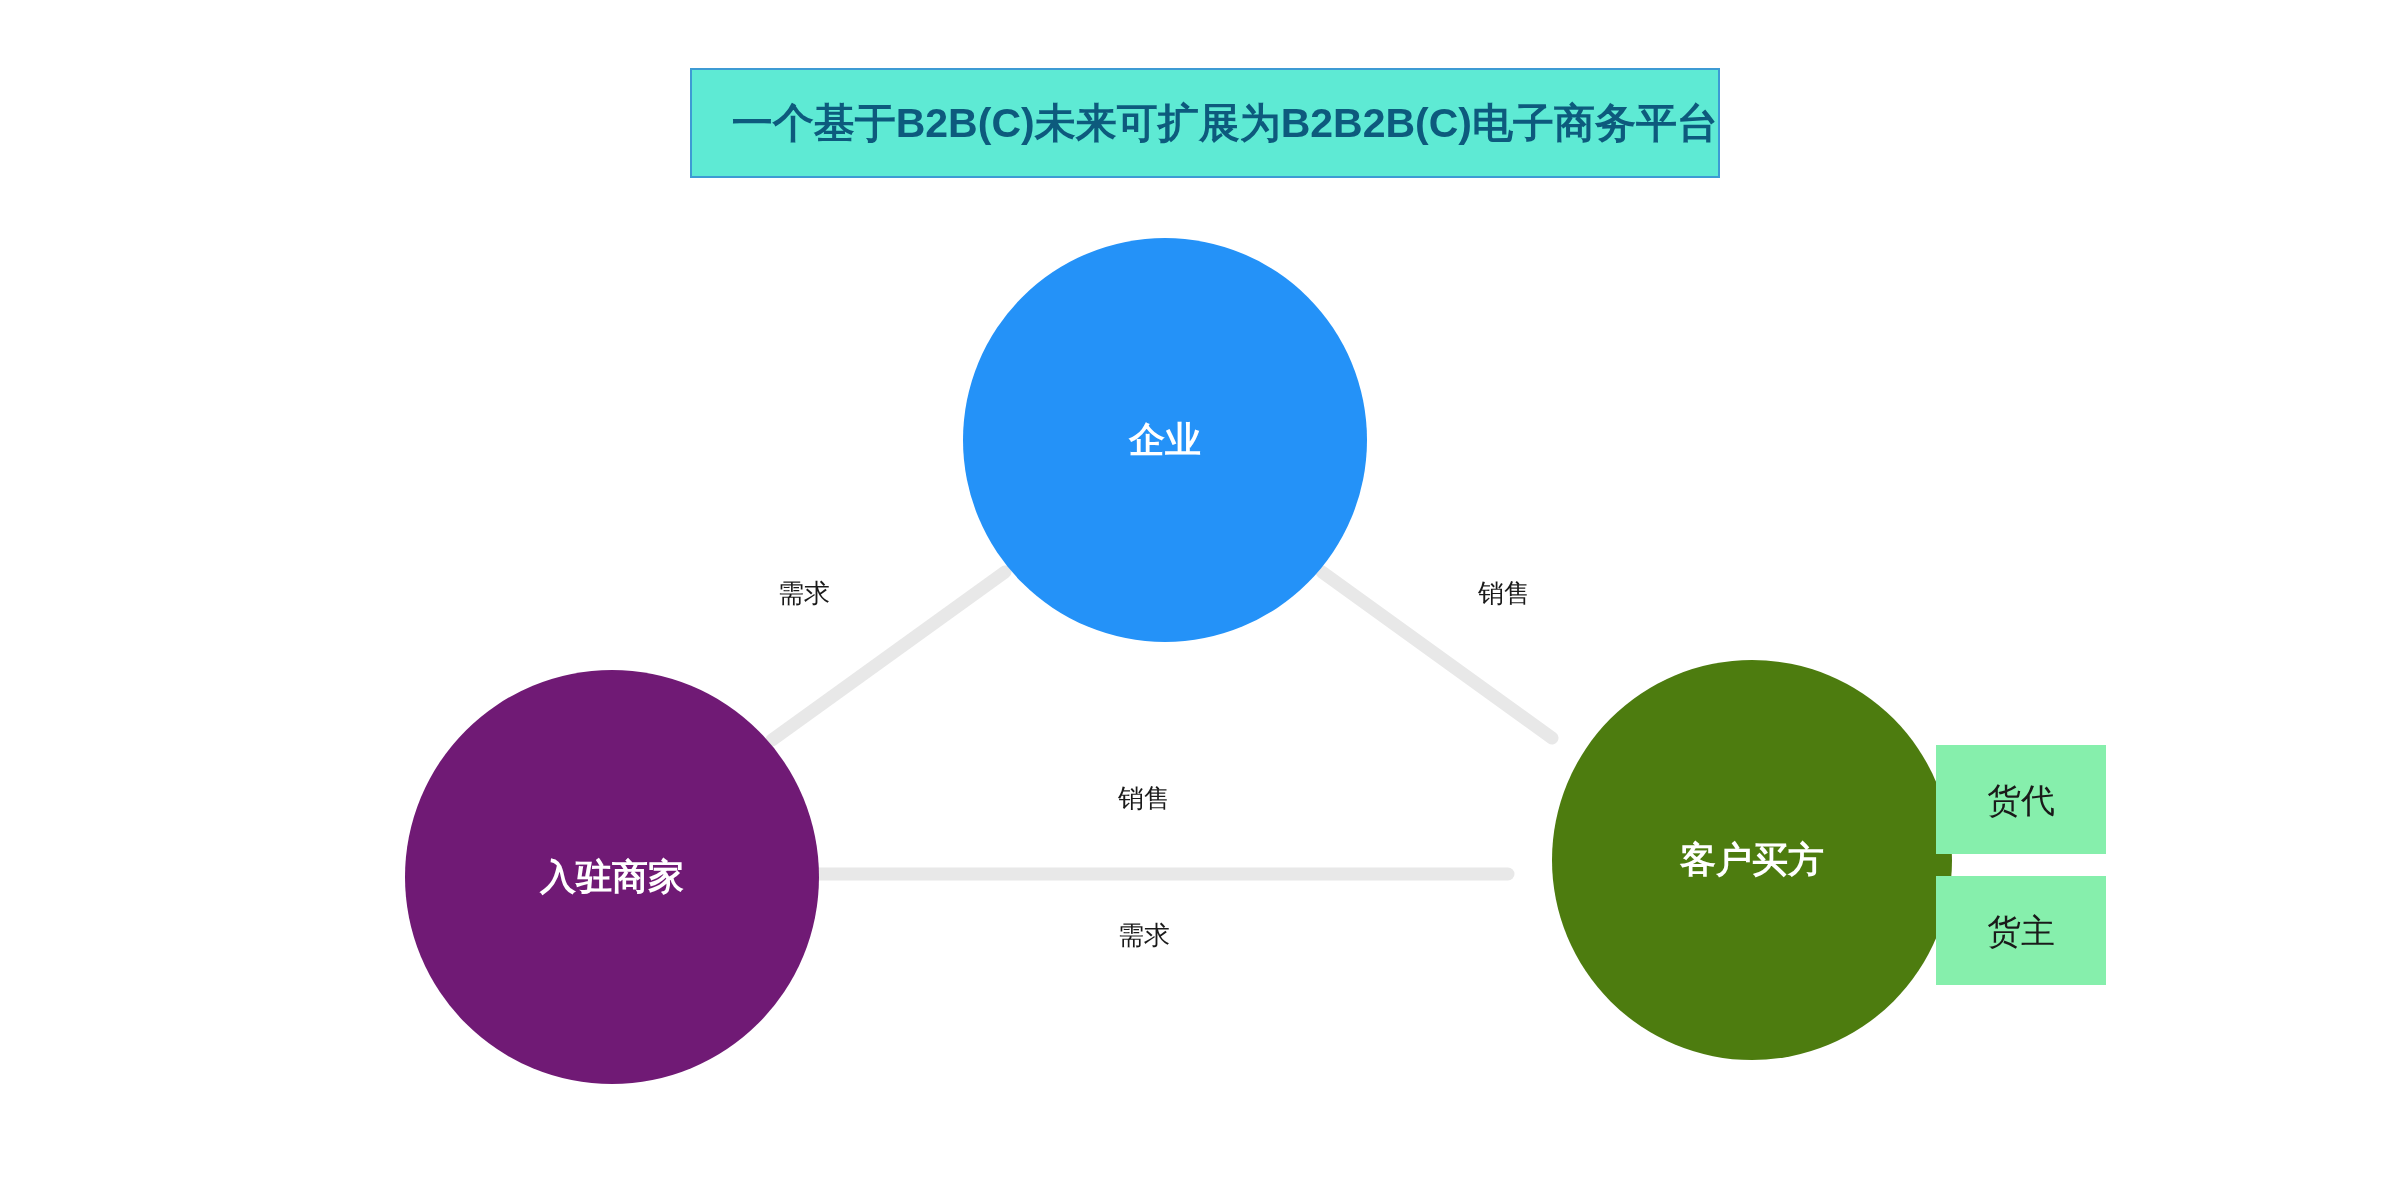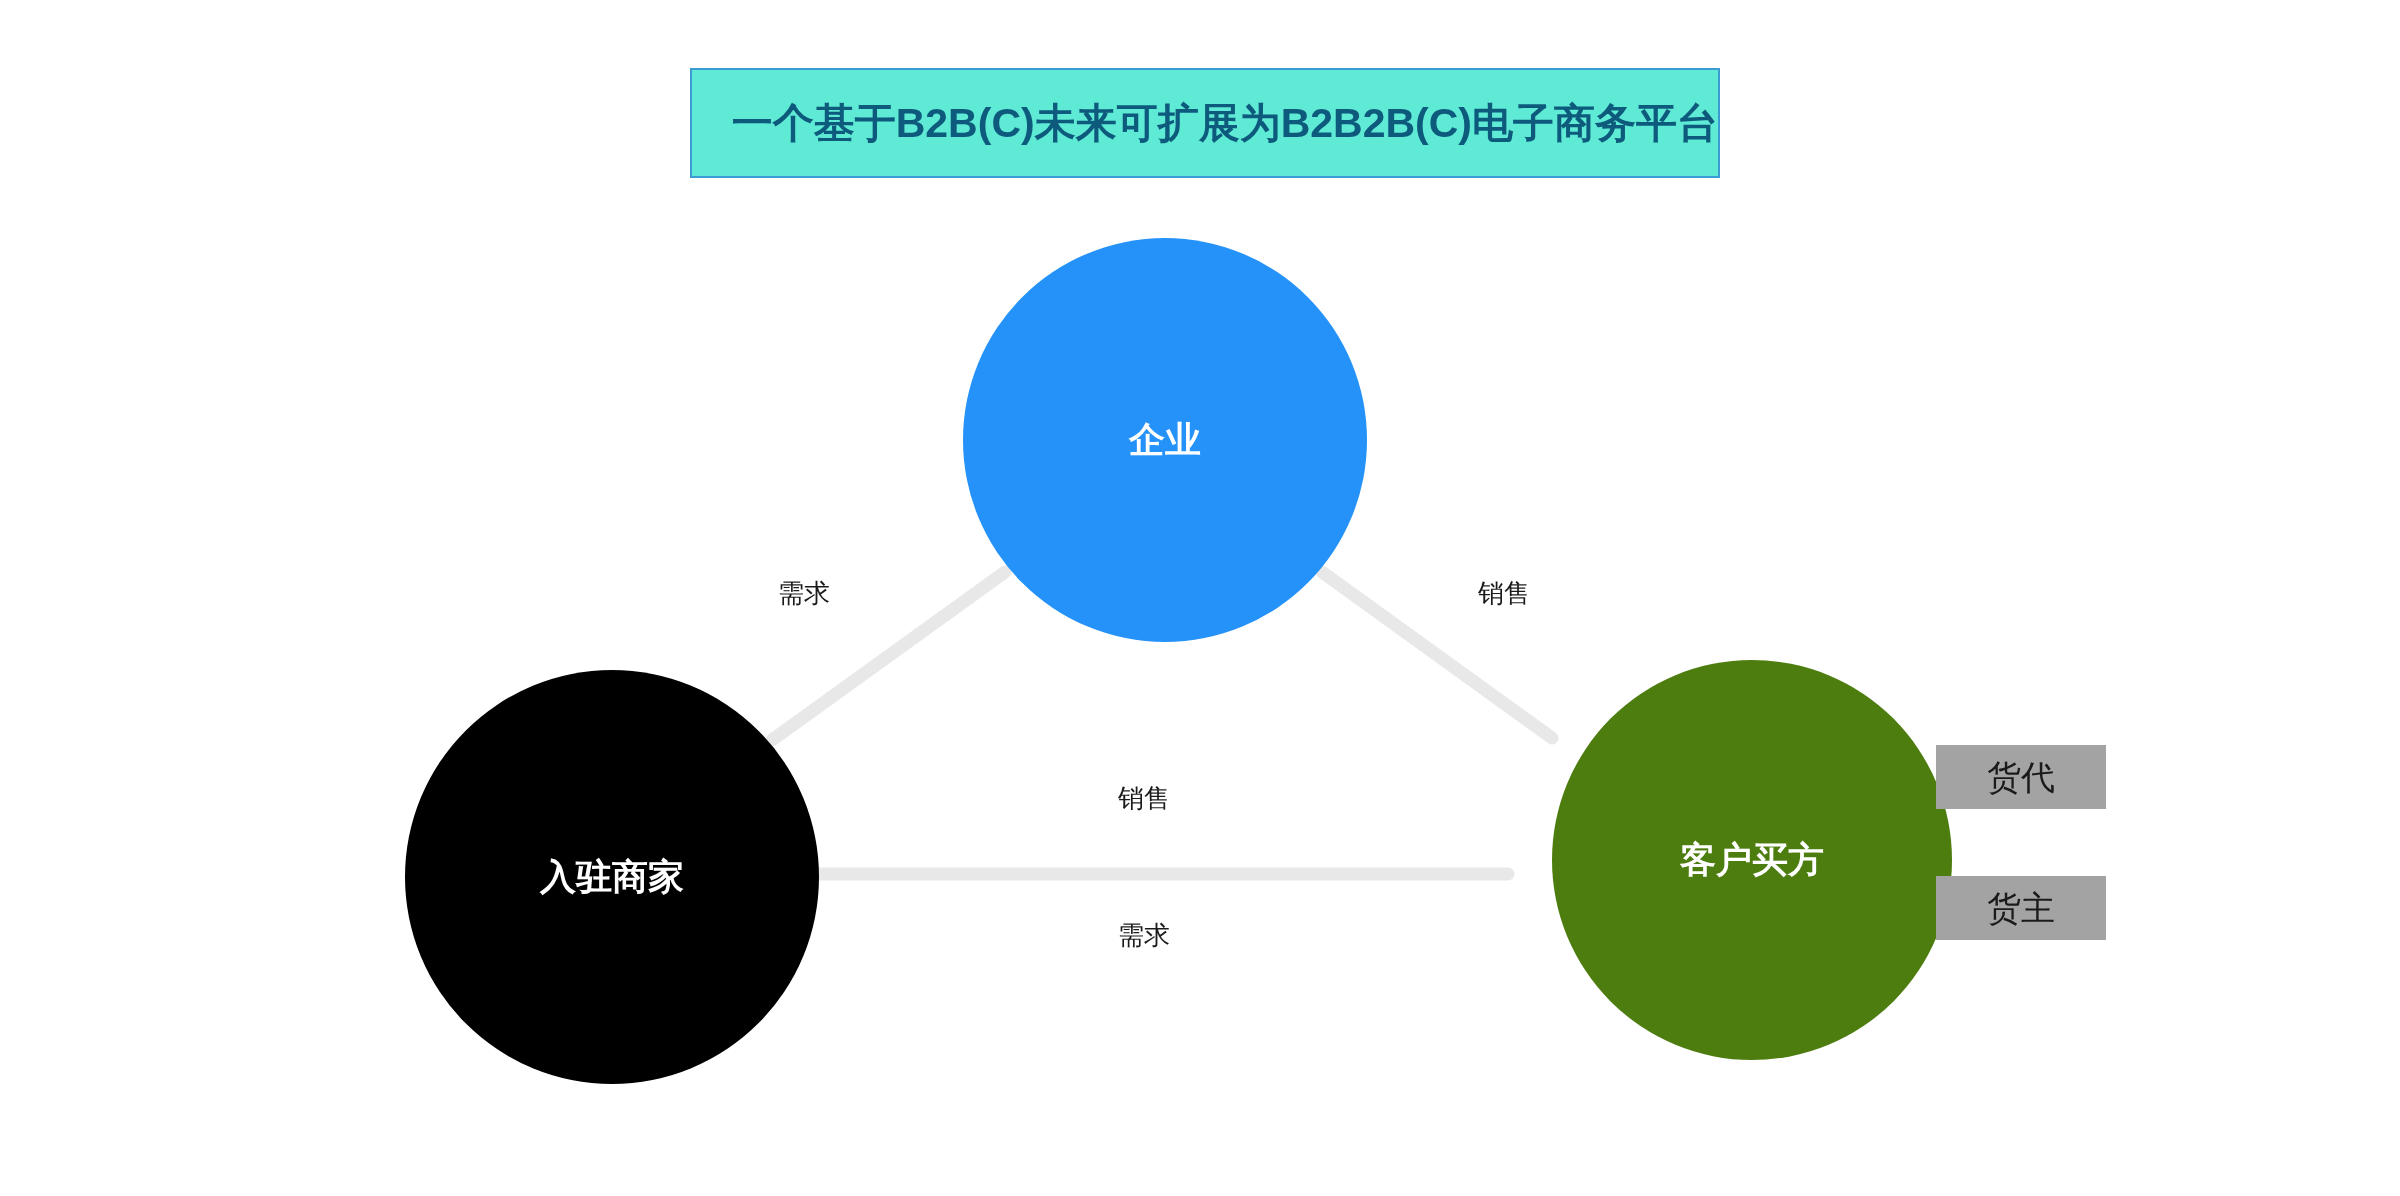--- a/index.html
+++ b/index.html
@@ -72,21 +72,21 @@
     top: 238px;
     width: 404px;
     height: 404px;
     background: #2492f8;
   }
   #node-merchant {
     left: 405px;
     top: 670px;
     width: 414px;
     height: 414px;
-    background: #000000;
+    background: #701a75;
   }
   #node-buyer {
     left: 1552px;
     top: 660px;
     width: 400px;
     height: 400px;
     background: #4d7c0f;
   }
 
   
@@ -99,22 +99,22 @@
   }
   #edge-label-demand-left   { left: 778px;  top: 580px; }
   #edge-label-sales-right   { left: 1478px; top: 580px; }
   #edge-label-sales-mid     { left: 1118px; top: 785px; }
   #edge-label-demand-mid    { left: 1118px; top: 922px; }
 
   
   .tag-box {
     position: absolute;
     width: 170px;
-    height: 64px;
-    background: #a3a3a3;
+    height: 109px;
+    background: #86efac;
     display: flex;
     align-items: center;
     justify-content: center;
   }
   .tag-label {
     font-size: 34px;
     color: #1a1a1a;
     white-space: nowrap;
     line-height: 1;
   }

